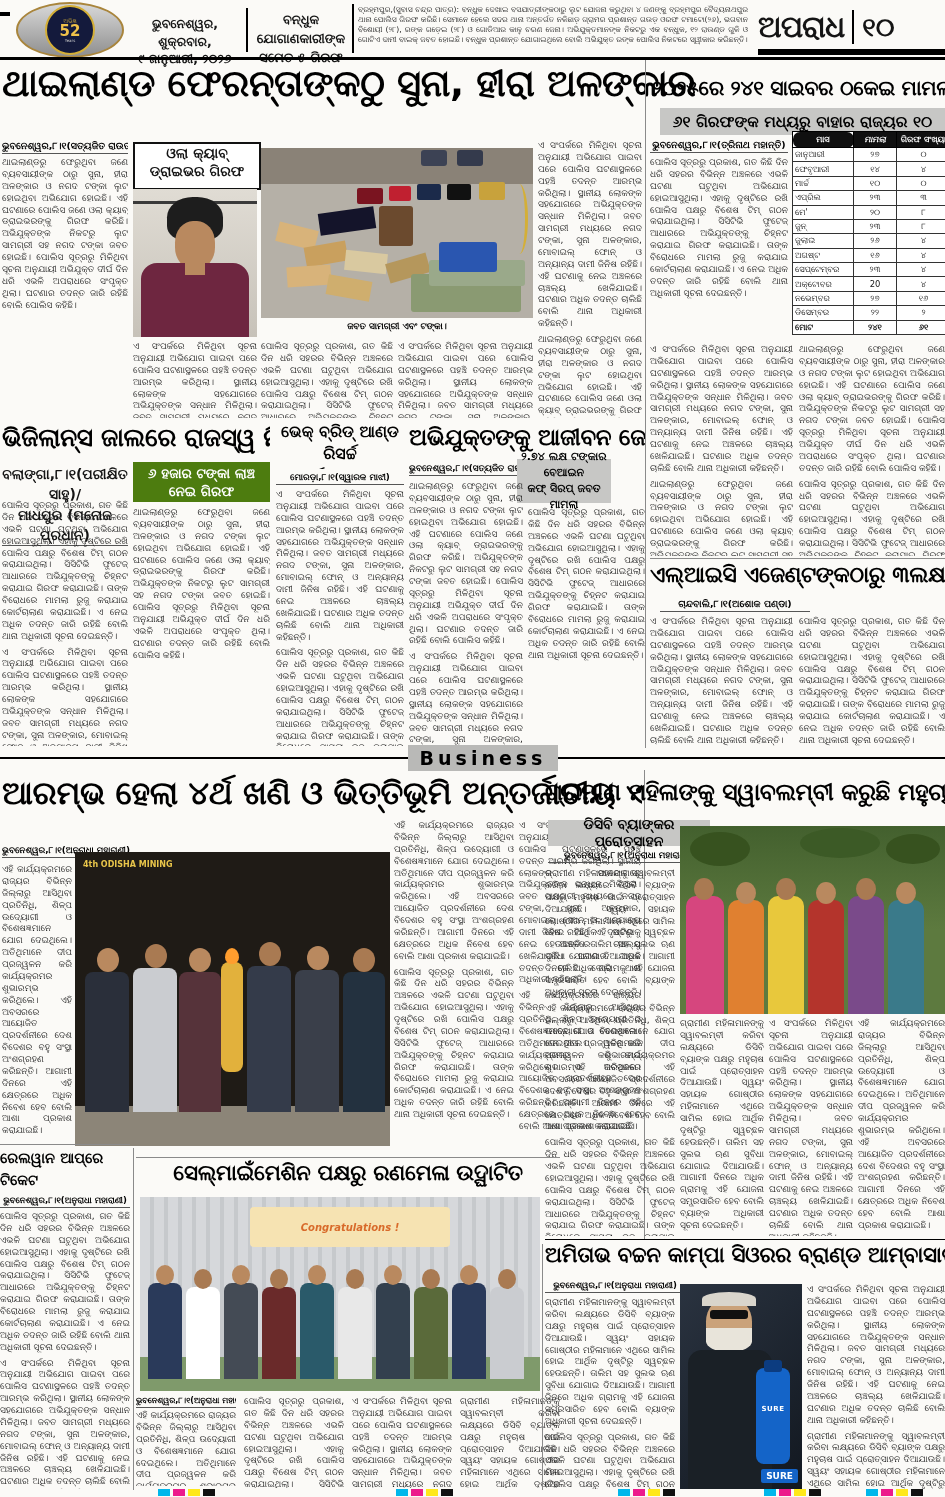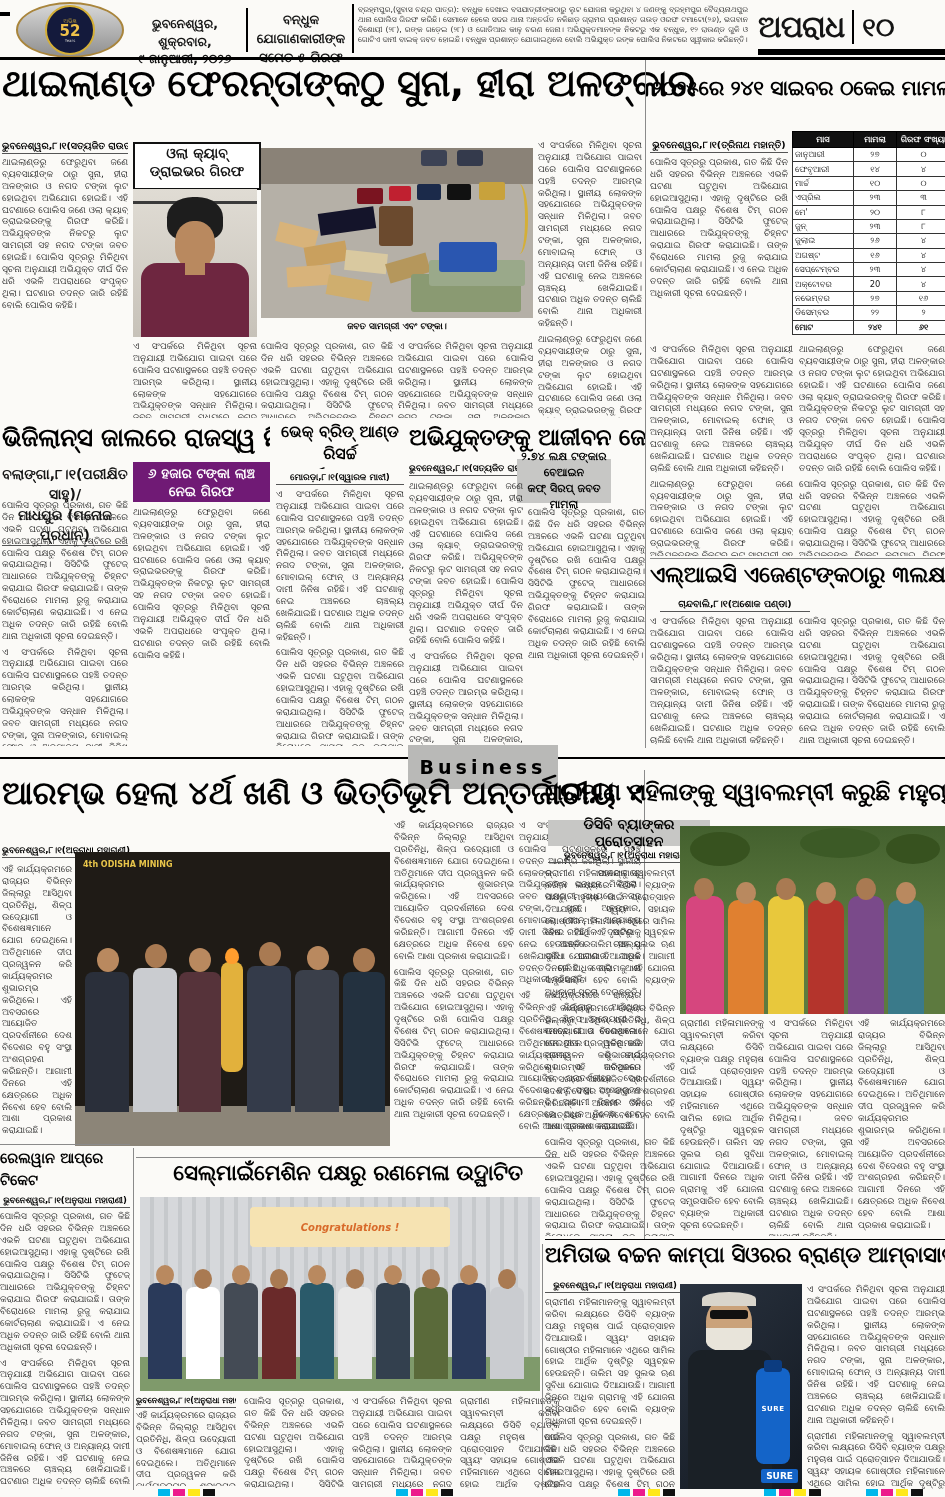--- a/index.html
+++ b/index.html
@@ -6,21 +6,21 @@
   .page{position:relative;width:945px;height:1497px;background:#fbfaf7;margin:0 auto;
         font-family:"DejaVu Sans","Liberation Sans",sans-serif;color:#141414;overflow:hidden;}
   .abs{position:absolute;}
   .bodytxt{font-size:9px;line-height:1.32;text-align:justify;color:#1c1c1c;overflow:hidden;word-break:break-word;}
   .byline{font-weight:bold;font-size:9.5px;text-align:center;color:#000;border-bottom:1px solid #555;
           padding-bottom:1px;overflow:hidden;white-space:nowrap;}
   .hl{font-weight:bold;color:#000;letter-spacing:-0.4px;overflow:hidden;white-space:nowrap;}
   .hlwrap{font-weight:bold;color:#000;overflow:hidden;}
   .kicker{border:2px solid #111;background:#fff;font-weight:bold;text-align:center;
           display:flex;justify-content:center;}
-  .blackbox{background:#701a75;color:#fff;font-weight:bold;text-align:center;
+  .blackbox{background:#4d7c0f;color:#fff;font-weight:bold;text-align:center;
             display:flex;align-items:center;justify-content:center;flex-direction:column;}
   .greybox{background:#c7c7c5;color:#000;font-weight:bold;text-align:center;
            display:flex;align-items:center;justify-content:center;flex-direction:column;}
   .rule{background:#000;}
   .vrule{background:#8a8a8a;}
   .photo{overflow:hidden;background:#bbb;}
   .photo *{position:absolute;}
   .caption{font-size:9px;font-weight:bold;text-align:center;color:#000;overflow:hidden;white-space:nowrap;}
   
   .ctable{border-collapse:collapse;width:153px;table-layout:fixed;background:#fff;}
@@ -133,28 +133,29 @@
   <div class="abs bodytxt" style="left:398px;top:341px;width:135px;height:77px;">ଏ ସଂପର୍କରେ ମିଳିଥିବା ସୂଚନା ଅନୁଯାୟୀ ଅଭିଯୋଗ ପାଇବା ପରେ ପୋଲିସ ଘଟଣାସ୍ଥଳରେ ପହଞ୍ଚି ତଦନ୍ତ ଆରମ୍ଭ କରିଥିଲା। ସ୍ଥାନୀୟ ଲୋକଙ୍କ ସହଯୋଗରେ ଅଭିଯୁକ୍ତଙ୍କ ସନ୍ଧାନ ମିଳିଥିଲା। ଜବତ ସାମଗ୍ରୀ ମଧ୍ୟରେ ନଗଦ ଟଙ୍କା, ସୁନା ଅଳଙ୍କାର, ମୋବାଇଲ୍ ଫୋନ୍ ଓ ଅନ୍ୟାନ୍ୟ ଦାମୀ ଜିନିଷ ରହିଛି। ଏହି ଘଟଣାକୁ ନେଇ ଅଞ୍ଚଳରେ ଚାଞ୍ଚଲ୍ୟ ଖେଳିଯାଇଛି। ଘଟଣାର ଅଧିକ ତଦନ୍ତ ଚାଲିଛି ବୋଲି ଥାନା ଅଧିକାରୀ କହିଛନ୍ତି।</div>
 
   <div class="abs bodytxt" style="left:538px;top:140px;width:104px;height:278px;">
     <div>ଏ ସଂପର୍କରେ ମିଳିଥିବା ସୂଚନା ଅନୁଯାୟୀ ଅଭିଯୋଗ ପାଇବା ପରେ ପୋଲିସ ଘଟଣାସ୍ଥଳରେ ପହଞ୍ଚି ତଦନ୍ତ ଆରମ୍ଭ କରିଥିଲା। ସ୍ଥାନୀୟ ଲୋକଙ୍କ ସହଯୋଗରେ ଅଭିଯୁକ୍ତଙ୍କ ସନ୍ଧାନ ମିଳିଥିଲା। ଜବତ ସାମଗ୍ରୀ ମଧ୍ୟରେ ନଗଦ ଟଙ୍କା, ସୁନା ଅଳଙ୍କାର, ମୋବାଇଲ୍ ଫୋନ୍ ଓ ଅନ୍ୟାନ୍ୟ ଦାମୀ ଜିନିଷ ରହିଛି। ଏହି ଘଟଣାକୁ ନେଇ ଅଞ୍ଚଳରେ ଚାଞ୍ଚଲ୍ୟ ଖେଳିଯାଇଛି। ଘଟଣାର ଅଧିକ ତଦନ୍ତ ଚାଲିଛି ବୋଲି ଥାନା ଅଧିକାରୀ କହିଛନ୍ତି।</div>
     <div style="margin-top:4px;">ଥାଇଲାଣ୍ଡରୁ ଫେରୁଥିବା ଜଣେ ବ୍ୟବସାୟୀଙ୍କ ଠାରୁ ସୁନା, ହୀରା ଅଳଙ୍କାର ଓ ନଗଦ ଟଙ୍କା ଲୁଟ ହୋଇଥିବା ଅଭିଯୋଗ ହୋଇଛି। ଏହି ଘଟଣାରେ ପୋଲିସ ଜଣେ ଓଲା କ୍ୟାବ୍ ଡ୍ରାଇଭରଙ୍କୁ ଗିରଫ କରିଛି। ଅଭିଯୁକ୍ତଙ୍କ ନିକଟରୁ ଲୁଟ ସାମଗ୍ରୀ ସହ ନଗଦ ଟଙ୍କା ଜବତ ହୋଇଛି। ପୋଲିସ ସୂତ୍ରରୁ ମିଳିଥିବା ସୂଚନା ଅନୁଯାୟୀ ଅଭିଯୁକ୍ତ ଦୀର୍ଘ ଦିନ ଧରି ଏଭଳି ଅପରାଧରେ ସଂପୃକ୍ତ ଥିଲା। ଘଟଣାର ତଦନ୍ତ ଜାରି ରହିଛି ବୋଲି ପୋଲିସ କହିଛି।</div>
   </div>
 
   <div class="abs vrule" style="left:645px;top:60px;width:1px;height:688px;"></div>
 
   <div class="abs hl" style="left:652px;top:76px;width:293px;height:30px;font-size:20.5px;text-align:center;">୨୦୨୫ରେ ୨୪୧ ସାଇବର ଠକେଇ ମାମଲା</div>
+  <div class="abs greybox" style="left:660px;top:108px;width:285px;height:27px;font-size:15.5px;">୬୧ ଗିରଫଙ୍କ ମଧ୍ୟରୁ ବାହାର ରାଜ୍ୟର ୧୦</div>
   <div class="abs byline" style="left:650px;top:139px;width:138px;">ଭୁବନେଶ୍ୱର,୮।୧(ତ୍ରିନାଥ ମହାନ୍ତି)</div>
   <div class="abs bodytxt" style="left:650px;top:157px;width:138px;height:182px;">ପୋଲିସ ସୂତ୍ରରୁ ପ୍ରକାଶ, ଗତ କିଛି ଦିନ ଧରି ସହରର ବିଭିନ୍ନ ଅଞ୍ଚଳରେ ଏଭଳି ଘଟଣା ଘଟୁଥିବା ଅଭିଯୋଗ ହୋଇଆସୁଥିଲା। ଏହାକୁ ଦୃଷ୍ଟିରେ ରଖି ପୋଲିସ ପକ୍ଷରୁ ବିଶେଷ ଟିମ୍ ଗଠନ କରାଯାଇଥିଲା। ସିସିଟିଭି ଫୁଟେଜ୍ ଆଧାରରେ ଅଭିଯୁକ୍ତଙ୍କୁ ଚିହ୍ନଟ କରାଯାଇ ଗିରଫ କରାଯାଇଛି। ତାଙ୍କ ବିରୋଧରେ ମାମଲା ରୁଜୁ କରାଯାଇ କୋର୍ଟଚାଲାଣ କରାଯାଇଛି। ଏ ନେଇ ଅଧିକ ତଦନ୍ତ ଜାରି ରହିଛି ବୋଲି ଥାନା ଅଧିକାରୀ ସୂଚନା ଦେଇଛନ୍ତି।</div>
 
   <table class="ctable abs" style="left:792px;top:131px;">
     <thead>
       <tr>
-        <th style="width:58px;">ମାସ</th>
-        <th style="width:40px;">ମାମଲା</th>
+        <th style="width:58px;border-radius:7px;">ମାସ</th>
+        <th style="width:40px;font-style:italic;">ମାମଲା</th>
         <th style="width:51px;">ଗିରଫ ସଂଖ୍ୟା</th>
       </tr>
     </thead>
     <tbody>
       <tr>
           <td class="mn">ଜାନୁଆରୀ</td>
           <td>୨୭</td>
           <td>୦</td>
         </tr>
       <tr>
@@ -266,21 +267,21 @@
     <div>୨.୭୪ ଲକ୍ଷ ଟଙ୍କାର ବେଆଇନ</div>
     <div>କଫ୍ ସିରପ୍ ଜବତ ମାମଲା</div>
   </div>
   <div class="abs bodytxt" style="left:409px;top:481px;width:114px;height:265px;">
     <div>ଥାଇଲାଣ୍ଡରୁ ଫେରୁଥିବା ଜଣେ ବ୍ୟବସାୟୀଙ୍କ ଠାରୁ ସୁନା, ହୀରା ଅଳଙ୍କାର ଓ ନଗଦ ଟଙ୍କା ଲୁଟ ହୋଇଥିବା ଅଭିଯୋଗ ହୋଇଛି। ଏହି ଘଟଣାରେ ପୋଲିସ ଜଣେ ଓଲା କ୍ୟାବ୍ ଡ୍ରାଇଭରଙ୍କୁ ଗିରଫ କରିଛି। ଅଭିଯୁକ୍ତଙ୍କ ନିକଟରୁ ଲୁଟ ସାମଗ୍ରୀ ସହ ନଗଦ ଟଙ୍କା ଜବତ ହୋଇଛି। ପୋଲିସ ସୂତ୍ରରୁ ମିଳିଥିବା ସୂଚନା ଅନୁଯାୟୀ ଅଭିଯୁକ୍ତ ଦୀର୍ଘ ଦିନ ଧରି ଏଭଳି ଅପରାଧରେ ସଂପୃକ୍ତ ଥିଲା। ଘଟଣାର ତଦନ୍ତ ଜାରି ରହିଛି ବୋଲି ପୋଲିସ କହିଛି।</div>
     <div style="margin-top:4px;">ଏ ସଂପର୍କରେ ମିଳିଥିବା ସୂଚନା ଅନୁଯାୟୀ ଅଭିଯୋଗ ପାଇବା ପରେ ପୋଲିସ ଘଟଣାସ୍ଥଳରେ ପହଞ୍ଚି ତଦନ୍ତ ଆରମ୍ଭ କରିଥିଲା। ସ୍ଥାନୀୟ ଲୋକଙ୍କ ସହଯୋଗରେ ଅଭିଯୁକ୍ତଙ୍କ ସନ୍ଧାନ ମିଳିଥିଲା। ଜବତ ସାମଗ୍ରୀ ମଧ୍ୟରେ ନଗଦ ଟଙ୍କା, ସୁନା ଅଳଙ୍କାର, ମୋବାଇଲ୍ ଫୋନ୍ ଓ ଅନ୍ୟାନ୍ୟ ଦାମୀ ଜିନିଷ ରହିଛି। ଏହି ଘଟଣାକୁ ନେଇ ଅଞ୍ଚଳରେ ଚାଞ୍ଚଲ୍ୟ ଖେଳିଯାଇଛି। ଘଟଣାର ଅଧିକ ତଦନ୍ତ ଚାଲିଛି ବୋଲି ଥାନା ଅଧିକାରୀ କହିଛନ୍ତି।</div>
   </div>
   <div class="abs bodytxt" style="left:528px;top:507px;width:117px;height:239px;">ପୋଲିସ ସୂତ୍ରରୁ ପ୍ରକାଶ, ଗତ କିଛି ଦିନ ଧରି ସହରର ବିଭିନ୍ନ ଅଞ୍ଚଳରେ ଏଭଳି ଘଟଣା ଘଟୁଥିବା ଅଭିଯୋଗ ହୋଇଆସୁଥିଲା। ଏହାକୁ ଦୃଷ୍ଟିରେ ରଖି ପୋଲିସ ପକ୍ଷରୁ ବିଶେଷ ଟିମ୍ ଗଠନ କରାଯାଇଥିଲା। ସିସିଟିଭି ଫୁଟେଜ୍ ଆଧାରରେ ଅଭିଯୁକ୍ତଙ୍କୁ ଚିହ୍ନଟ କରାଯାଇ ଗିରଫ କରାଯାଇଛି। ତାଙ୍କ ବିରୋଧରେ ମାମଲା ରୁଜୁ କରାଯାଇ କୋର୍ଟଚାଲାଣ କରାଯାଇଛି। ଏ ନେଇ ଅଧିକ ତଦନ୍ତ ଜାରି ରହିଛି ବୋଲି ଥାନା ଅଧିକାରୀ ସୂଚନା ଦେଇଛନ୍ତି।</div>
 
   <div class="abs rule" style="left:0;top:757px;width:945px;height:2px;"></div>
-  <div class="abs bizlabel" style="left:408px;top:745px;width:150px;height:44px;font-size:19px;">Business</div>
+  <div class="abs bizlabel" style="left:408px;top:745px;width:150px;height:26px;font-size:19px;">Business</div>
 
   <div class="abs hl" style="left:2px;top:774px;width:640px;height:42px;font-size:32px;">ଆରମ୍ଭ ହେଲା ୪ର୍ଥ ଖଣି ଓ ଭିତ୍ତିଭୂମି ଅନ୍ତର୍ଜାତୀୟ ଏକ୍ସପୋ</div>
   <div class="abs byline" style="left:2px;top:845px;width:128px;font-size:8.8px;">ଭୁବନେଶ୍ୱର,୮।୧(ଅନୁରାଧା ମହାରାଣୀ)</div>
   <div class="abs bodytxt" style="left:2px;top:864px;width:70px;height:280px;">ଏହି କାର୍ଯ୍ୟକ୍ରମରେ ରାଜ୍ୟର ବିଭିନ୍ନ ଜିଲ୍ଲାରୁ ଆସିଥିବା ପ୍ରତିନିଧି, ଶିଳ୍ପ ଉଦ୍ୟୋଗୀ ଓ ବିଶେଷଜ୍ଞମାନେ ଯୋଗ ଦେଇଥିଲେ। ଅତିଥିମାନେ ଦୀପ ପ୍ରଜ୍ୱଳନ କରି କାର୍ଯ୍ୟକ୍ରମର ଶୁଭାରମ୍ଭ କରିଥିଲେ। ଏହି ଅବସରରେ ଆୟୋଜିତ ପ୍ରଦର୍ଶନୀରେ ଦେଶ ବିଦେଶର ବହୁ ସଂସ୍ଥା ଅଂଶଗ୍ରହଣ କରିଛନ୍ତି। ଆଗାମୀ ଦିନରେ ଏହି କ୍ଷେତ୍ରରେ ଅଧିକ ନିବେଶ ହେବ ବୋଲି ଆଶା ପ୍ରକାଶ କରାଯାଇଛି।</div>
 
   <div class="abs photo" style="left:75px;top:852px;width:315px;height:294px;background:#1f1b16;">
     <div style="left:8px;top:8px;color:#e8c54a;font-size:8px;font-weight:bold;position:absolute;">4th ODISHA MINING</div>
     <div style="left:0;bottom:0;width:100%;height:40px;background:#8c8578;"></div>
     <div style="left:146px;top:110px;width:22px;height:110px;background:#e2b13c;border-radius:8px;"></div>
     <div style="left:150px;top:96px;width:14px;height:16px;background:#ff9d2e;border-radius:50% 50% 50% 50%/60% 60% 40% 40%;"></div>

